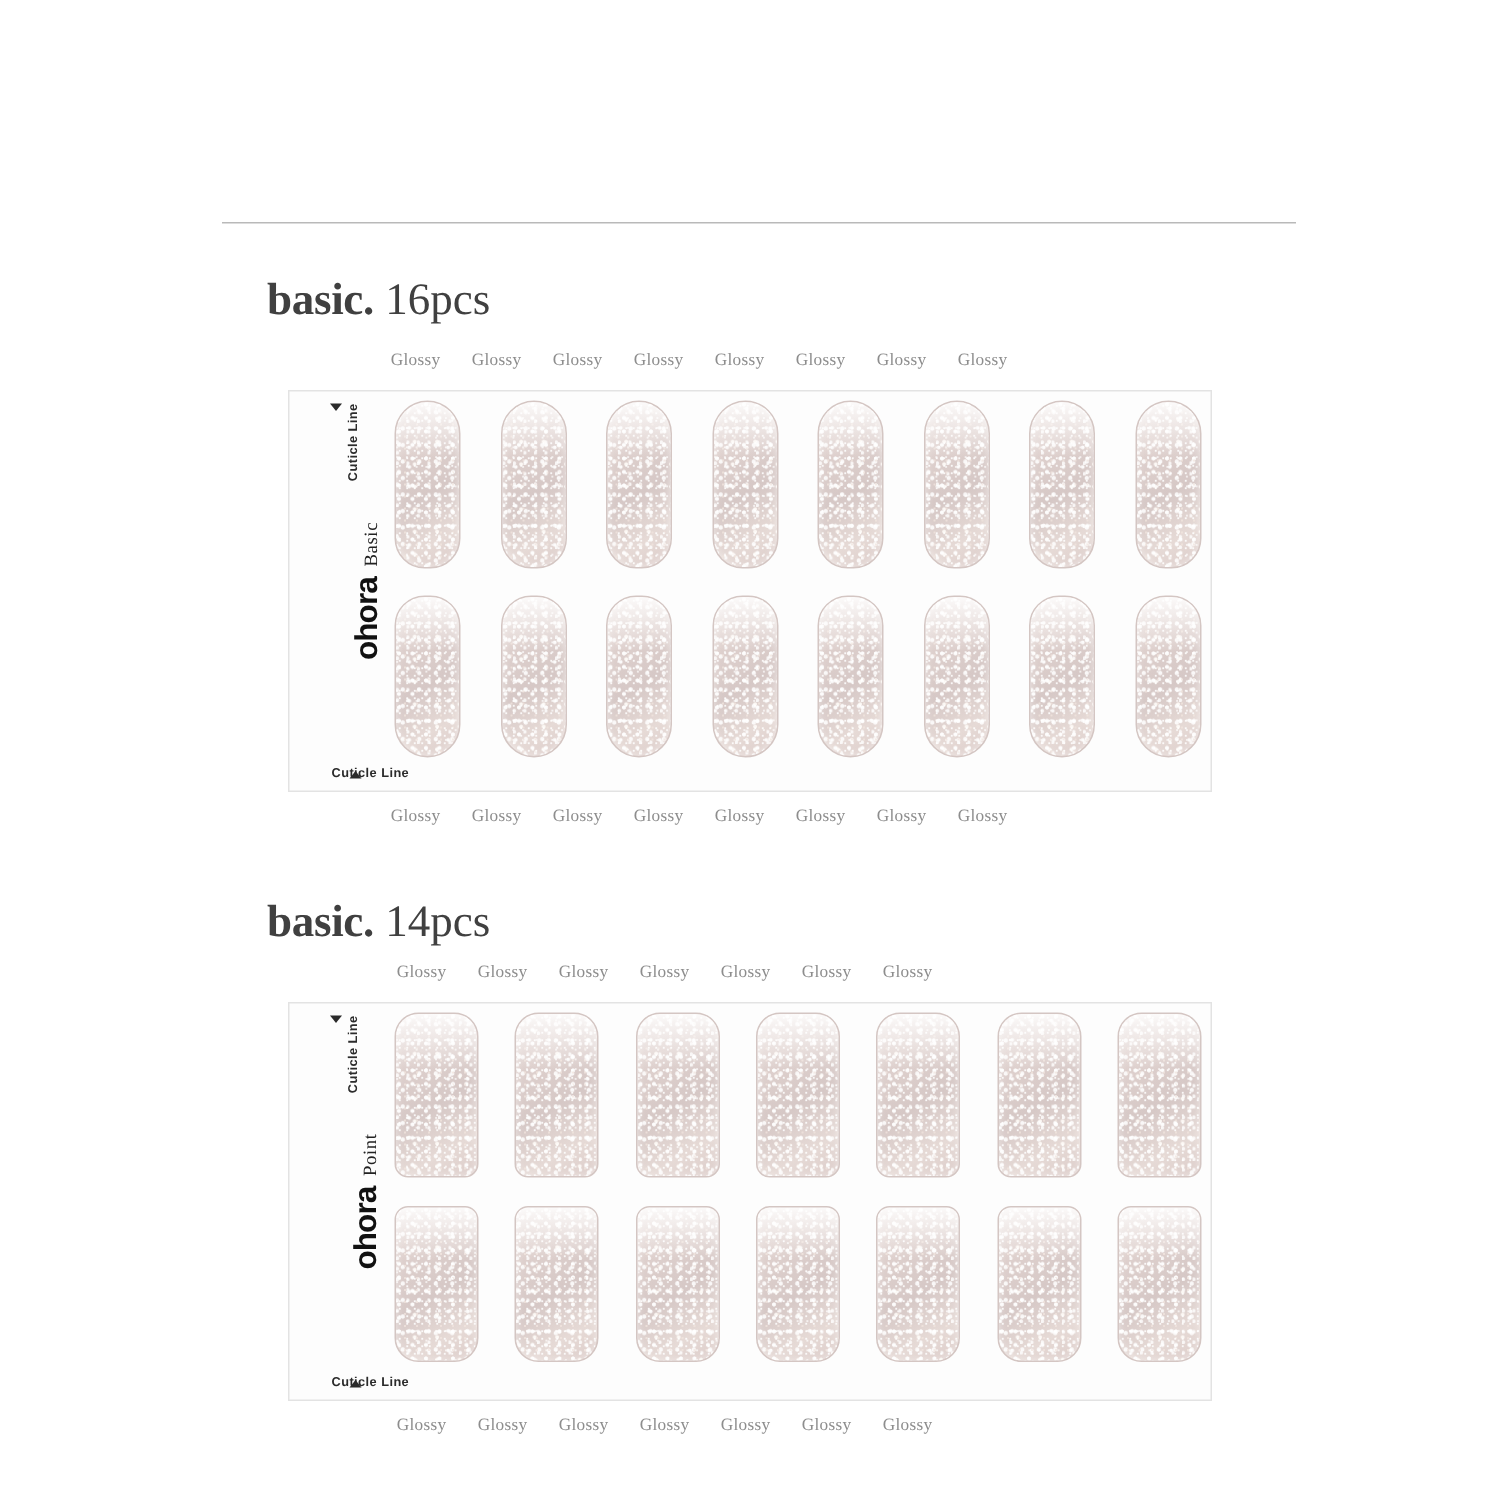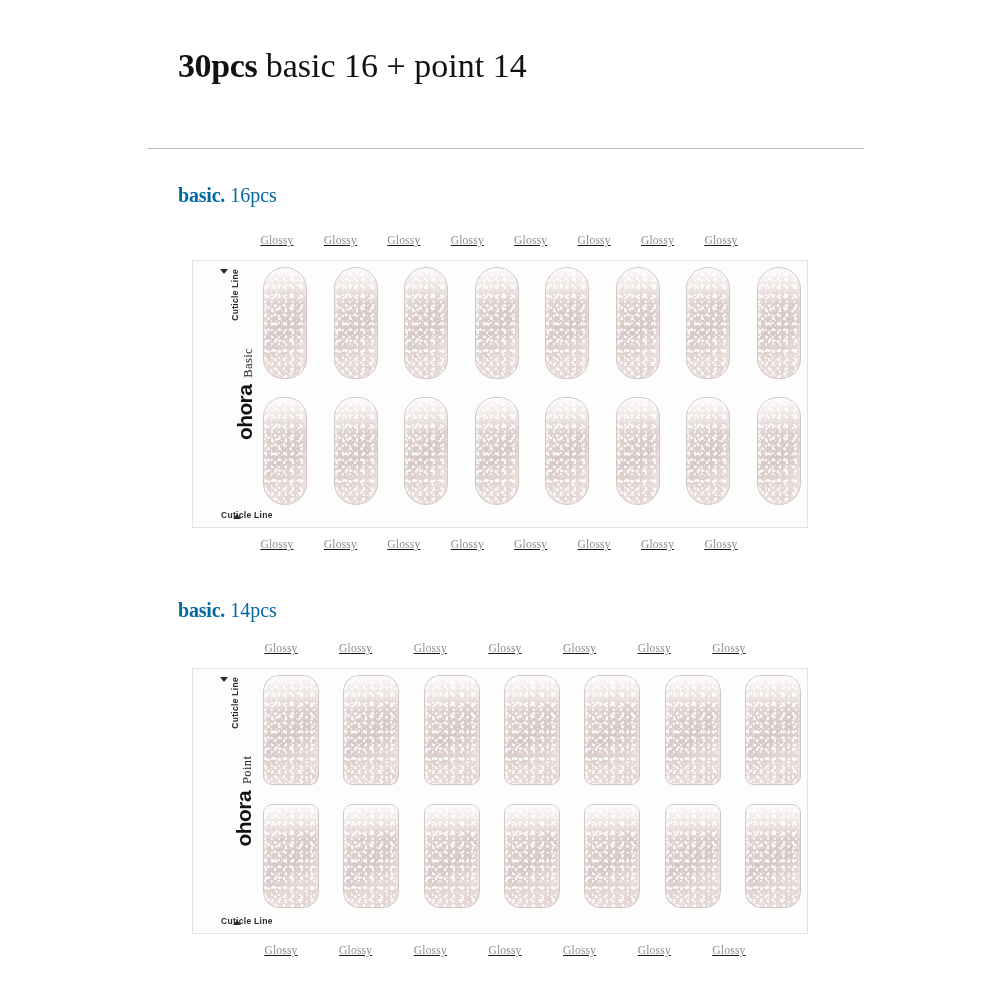--- a/index.html
+++ b/index.html
@@ -50,44 +50,42 @@
     left: 148px;
     top: 148px;
     width: 716px;
     height: 1px;
     background: #b9b9b9;
   }
 
   
   .section-heading {
     position: absolute;
-    font-size: 20px;
+    font-size: 30px;
     line-height: 1;
-    color: #0369a1;
+    color: #404040;
     white-space: nowrap;
   }
   .section-heading .bold { font-weight: bold; letter-spacing: -0.2px; }
   .section-heading .count { font-weight: normal; }
 
   #basic-heading { left: 178px; top: 185px; }
   #point-heading { left: 178px; top: 600px; }
 
   
   .sheet-block { position: absolute; }
   #basic-block { left: 192px; top: 234px; width: 616px; height: 320px; }
   #point-block { left: 192px; top: 642px; width: 616px; height: 318px; }
 
   .glossy-row {
     position: absolute;
     left: 0; right: 0;
     height: 16px;
     display: flex;
-    justify-content: space-between;
     padding: 0 60px 0 58px;
-    text-decoration: underline;
   }
   .glossy-row.top { top: 0; }
   .glossy-row.bottom { bottom: 0; }
   .glossy {
     font-family: "Liberation Serif", serif;
     font-size: 11.5px;
     color: #8d8d8d;
     letter-spacing: 0.2px;
     text-align: center;
     width: 54px;
@@ -232,23 +230,20 @@
   #point-block .nail-row.bottom .nail { height: 104px; border-radius: 9px 9px 16px 16px; }
 
   #point-block .glossy-row { padding: 0 52px 0 62px; }
 </style>
 </head>
 <body>
 
 <div class="page">
 
   <div class="header">
-    <div class="title-row">
-      <span class="bold">30pcs</span><span class="light"> basic 16 + point 14</span>
-    </div>
   </div>
   <div class="divider"></div>
 
   <div class="section-heading" id="basic-heading">
     <span class="bold">basic.</span>
     <span class="count">16pcs</span>
   </div>
 
   <div class="sheet-block" id="basic-block">
 

